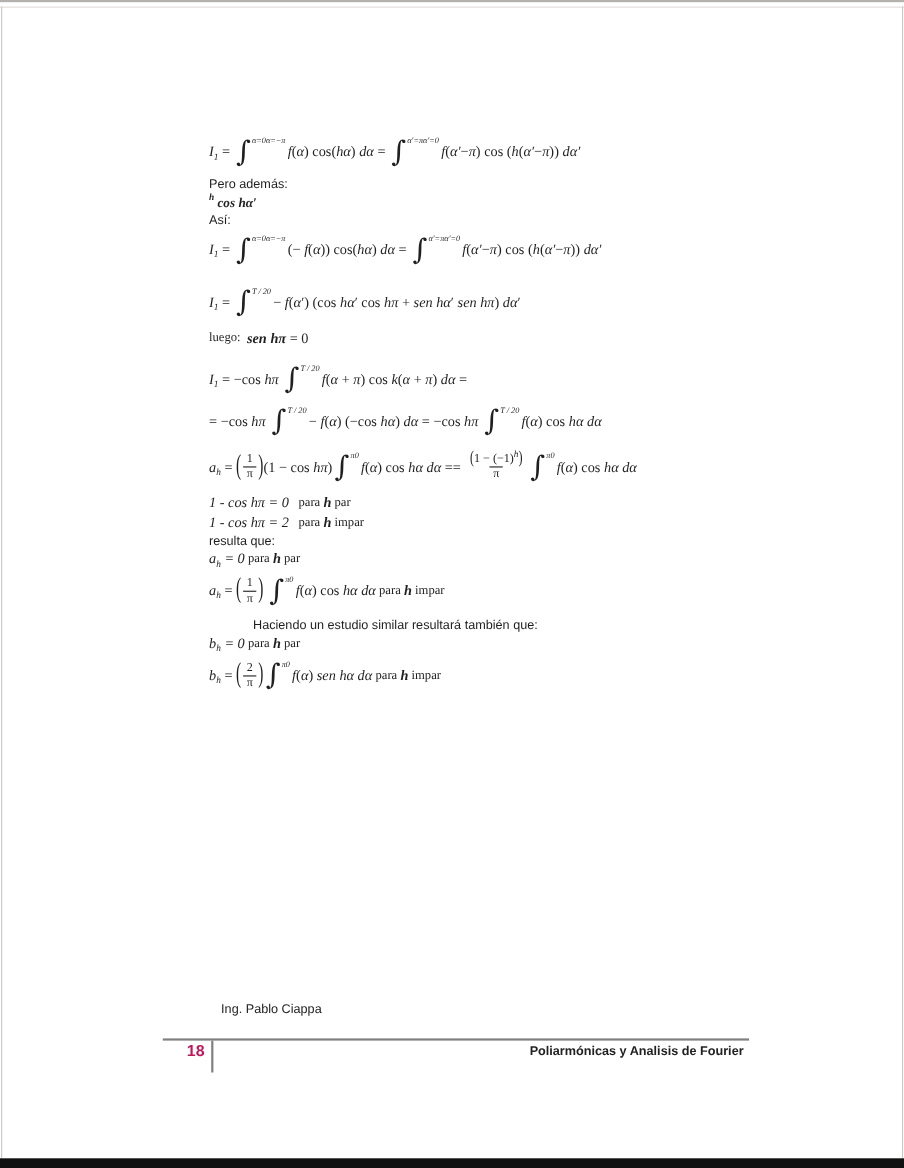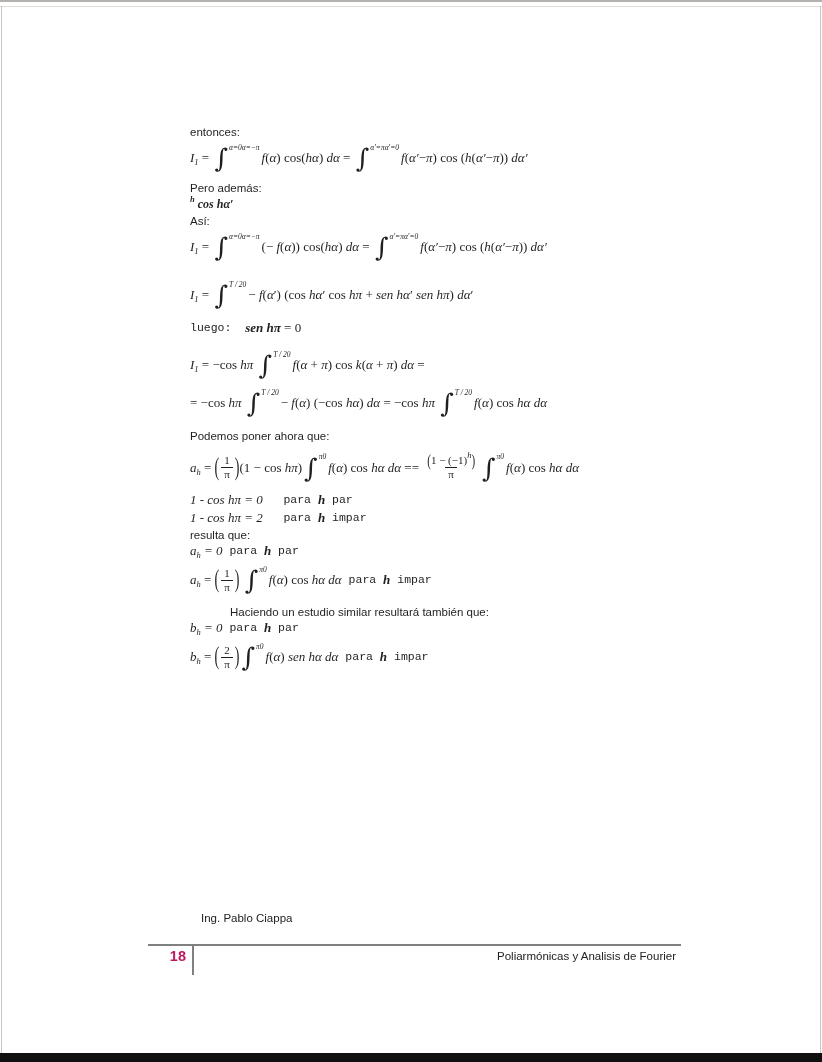--- a/index.html
+++ b/index.html
@@ -14,64 +14,62 @@
 
   
   .content{position:absolute;left:190px;top:120px;width:512px;}
   .line-p{font-size:11.5px;line-height:16px;white-space:pre;}
   .line-math{display:flex;align-items:center;white-space:pre;flex-wrap:nowrap;
              font-family:"Liberation Serif","DejaVu Serif",serif;font-size:13px;line-height:16px;}
   .line-bold{font-size:12px;}
   .tm{font-style:italic;}
   .tr{font-style:normal;}
   .tb{font-weight:bold;font-style:italic;}
-  .ts{font-family:Liberation Mono, monospace;font-size:11.5px;}
+  .ts{font-family:Liberation Serif, serif;font-size:11.5px;}
   .tsb{font-size:8.5px;font-style:italic;position:relative;top:4px;}
   .tsp{font-size:8.5px;font-style:italic;position:relative;top:-5px;}
   .tbold{font-weight:bold;}
   .intg{display:inline-flex;align-items:center;margin:0 2px;height:30px;}
   .int-sign{font-family:"DejaVu Serif","DejaVu Sans",serif;font-size:26px;line-height:28px;}
   .int-bounds{display:inline-flex;flex-direction:row;justify-content:space-between;height:29px;
               font-size:7.5px;line-height:8px;font-style:italic;padding-left:1px;}
   .frac{display:inline-flex;flex-direction:column;align-items:center;font-size:11px;margin:0 2px;}
   .fn,.fd{display:flex;align-items:center;justify-content:center;padding:0 3px;line-height:13px;}
   .fd{border-top:1px solid #1f1f1f;}
   .bigp{display:inline-block;transform:scaleY(1.85);transform-origin:center;font-size:14px;}
   .fn .bigp{font-size:11px;transform:scaleY(1.5);}
 
   
   .footer-rule{position:absolute;left:148px;top:944px;width:533px;height:2px;background:#808080;}
   .footer-num{position:absolute;left:156px;top:948px;width:30px;text-align:right;
               font-size:14.5px;font-weight:bold;color:#4f81bd;}
   .footer-divider{position:absolute;left:192px;top:946px;width:2px;height:29px;background:#808080;}
   .footer-author{position:absolute;left:201px;top:912px;font-size:11.5px;color:#222;}
-  .footer-doc-title{position:absolute;right:146px;top:950px;font-size:11.5px;color:#222;}
+  .footer-doc-title{position:absolute;right:146px;top:950px;font-size:11.5px;color:#222;font-weight:bold;}
 </style>
 </head>
 <body>
 
 <div class="page">
   <div class="edge-top"></div>
   <div class="edge-top2"></div>
   <div class="edge-left"></div>
   <div class="edge-right"></div>
   <div class="edge-bottom"></div>
 
   <div class="content">
-      <div class="line-p" style="margin-top: 4px;">entonces:</div>
       <div class="line-math" style="height: 36px;"><span class="tm">I</span><span class="tsb">1</span><span class="tr"> = </span><span class="intg"><span class="int-sign">∫</span><span class="int-bounds"><span class="int-up">α=0</span><span class="int-lo">α=−π</span></span></span><span class="tm">f</span><span class="tr">(</span><span class="tm">α</span><span class="tr">) cos(</span><span class="tm">hα</span><span class="tr">) </span><span class="tm">dα</span><span class="tr"> = </span><span class="intg"><span class="int-sign">∫</span><span class="int-bounds"><span class="int-up">α′=π</span><span class="int-lo">α′=0</span></span></span><span class="tm">f</span><span class="tr">(</span><span class="tm">α′</span><span class="tr">−</span><span class="tm">π</span><span class="tr">) cos (</span><span class="tm">h</span><span class="tr">(</span><span class="tm">α′</span><span class="tr">−</span><span class="tm">π</span><span class="tr">)) </span><span class="tm">dα′</span></div>
       <div class="line-p" style="margin-top: 4px;">Pero además:</div>
       <div class="line-math line-bold" style="line-height: 17px;"><span class="tsp tbold">h</span><span class="tb"> cos hα′</span></div>
       <div class="line-p">Así:</div>
       <div class="line-math" style="height: 36px;"><span class="tm">I</span><span class="tsb">1</span><span class="tr"> = </span><span class="intg"><span class="int-sign">∫</span><span class="int-bounds"><span class="int-up">α=0</span><span class="int-lo">α=−π</span></span></span><span class="tr">(− </span><span class="tm">f</span><span class="tr">(</span><span class="tm">α</span><span class="tr">)) cos(</span><span class="tm">hα</span><span class="tr">) </span><span class="tm">dα</span><span class="tr"> = </span><span class="intg"><span class="int-sign">∫</span><span class="int-bounds"><span class="int-up">α′=π</span><span class="int-lo">α′=0</span></span></span><span class="tm">f</span><span class="tr">(</span><span class="tm">α′</span><span class="tr">−</span><span class="tm">π</span><span class="tr">) cos (</span><span class="tm">h</span><span class="tr">(</span><span class="tm">α′</span><span class="tr">−</span><span class="tm">π</span><span class="tr">)) </span><span class="tm">dα′</span></div>
       <div class="line-math" style="margin-top: 12px; height: 36px;"><span class="tm">I</span><span class="tsb">1</span><span class="tr"> = </span><span class="intg"><span class="int-sign">∫</span><span class="int-bounds"><span class="int-up">T / 2</span><span class="int-lo">0</span></span></span><span class="tr">− </span><span class="tm">f</span><span class="tr">(</span><span class="tm">α</span><span class="tr">′) (cos </span><span class="tm">hα</span><span class="tr">′ cos </span><span class="tm">hπ</span><span class="tr"> + </span><span class="tm">sen hα</span><span class="tr">′ </span><span class="tm">sen hπ</span><span class="tr">) </span><span class="tm">dα</span><span class="tr">′</span></div>
       <div class="line-math" style="margin-top: 6px; line-height: 17px;"><span class="ts">luego:  </span><span class="tb">sen hπ</span><span class="tr"> = 0</span></div>
       <div class="line-math" style="margin-top: 11px; height: 36px;"><span class="tm">I</span><span class="tsb">1</span><span class="tr"> = −cos </span><span class="tm">hπ</span><span class="tr"> </span><span class="intg"><span class="int-sign">∫</span><span class="int-bounds"><span class="int-up">T / 2</span><span class="int-lo">0</span></span></span><span class="tm">f</span><span class="tr">(</span><span class="tm">α</span><span class="tr"> + </span><span class="tm">π</span><span class="tr">) cos </span><span class="tm">k</span><span class="tr">(</span><span class="tm">α</span><span class="tr"> + </span><span class="tm">π</span><span class="tr">) </span><span class="tm">dα</span><span class="tr"> =</span></div>
       <div class="line-math" style="margin-top: 2px; height: 36px;"><span class="tr">= −cos </span><span class="tm">hπ</span><span class="tr"> </span><span class="intg"><span class="int-sign">∫</span><span class="int-bounds"><span class="int-up">T / 2</span><span class="int-lo">0</span></span></span><span class="tr">− </span><span class="tm">f</span><span class="tr">(</span><span class="tm">α</span><span class="tr">) (−cos </span><span class="tm">hα</span><span class="tr">) </span><span class="tm">dα</span><span class="tr"> = −cos </span><span class="tm">hπ</span><span class="tr"> </span><span class="intg"><span class="int-sign">∫</span><span class="int-bounds"><span class="int-up">T / 2</span><span class="int-lo">0</span></span></span><span class="tm">f</span><span class="tr">(</span><span class="tm">α</span><span class="tr">) cos </span><span class="tm">hα</span><span class="tr"> </span><span class="tm">dα</span></div>
-      <div class="line-p" style="margin-top: 7px;">Podemos poner ahora que:</div>
       <div class="line-math" style="height: 47px;"><span class="tm">a</span><span class="tsb">h</span><span class="tr"> = </span><span class="bigp">(</span><span class="frac"><span class="fn">1</span><span class="fd">π</span></span><span class="bigp">)</span><span class="tr">(1 − cos </span><span class="tm">hπ</span><span class="tr">)</span><span class="intg"><span class="int-sign">∫</span><span class="int-bounds"><span class="int-up">π</span><span class="int-lo">0</span></span></span><span class="tm">f</span><span class="tr">(</span><span class="tm">α</span><span class="tr">) cos </span><span class="tm">hα</span><span class="tr"> </span><span class="tm">dα</span><span class="tr"> == </span><span class="frac"><span class="fn"><span class="bigp">(</span><span class="tr">1 − (−1)</span><span class="tsp">h</span><span class="bigp">)</span></span><span class="fd">π</span></span><span class="intg"><span class="int-sign">∫</span><span class="int-bounds"><span class="int-up">π</span><span class="int-lo">0</span></span></span><span class="tm">f</span><span class="tr">(</span><span class="tm">α</span><span class="tr">) cos </span><span class="tm">hα</span><span class="tr"> </span><span class="tm">dα</span></div>
       <div class="line-math" style="line-height: 18px; align-items: center;"><span class="tm">1 - cos hπ = 0</span><span class="ts">   para </span><span class="tb">h</span><span class="ts"> par</span></div>
       <div class="line-math" style="line-height: 18px; align-items: center;"><span class="tm">1 - cos hπ = 2</span><span class="ts">   para </span><span class="tb">h</span><span class="ts"> impar</span></div>
       <div class="line-p">resulta que:</div>
       <div class="line-math" style="line-height: 16px;"><span class="tm">a</span><span class="tsb">h</span><span class="tm"> = 0</span><span class="ts"> para </span><span class="tb">h</span><span class="ts"> par</span></div>
       <div class="line-math" style="height: 42px;"><span class="tm">a</span><span class="tsb">h</span><span class="tr"> = </span><span class="bigp">(</span><span class="frac"><span class="fn">1</span><span class="fd">π</span></span><span class="bigp">)</span><span class="tr"> </span><span class="intg"><span class="int-sign">∫</span><span class="int-bounds"><span class="int-up">π</span><span class="int-lo">0</span></span></span><span class="tm">f</span><span class="tr">(</span><span class="tm">α</span><span class="tr">) cos </span><span class="tm">hα</span><span class="tr"> </span><span class="tm">dα</span><span class="ts"> para </span><span class="tb">h</span><span class="ts"> impar</span></div>
       <div class="line-p" style="margin-top: 3px; padding-left: 40px;">Haciendo un estudio similar resultará también que:</div>
       <div class="line-math" style="line-height: 16px;"><span class="tm">b</span><span class="tsb">h</span><span class="tm"> = 0</span><span class="ts"> para </span><span class="tb">h</span><span class="ts"> par</span></div>
       <div class="line-math" style="height: 42px;"><span class="tm">b</span><span class="tsb">h</span><span class="tr"> = </span><span class="bigp">(</span><span class="frac"><span class="fn">2</span><span class="fd">π</span></span><span class="bigp">)</span><span class="intg"><span class="int-sign">∫</span><span class="int-bounds"><span class="int-up">π</span><span class="int-lo">0</span></span></span><span class="tm">f</span><span class="tr">(</span><span class="tm">α</span><span class="tr">) </span><span class="tm">sen hα</span><span class="tr"> </span><span class="tm">dα</span><span class="ts"> para </span><span class="tb">h</span><span class="ts"> impar</span></div>
     </div>

